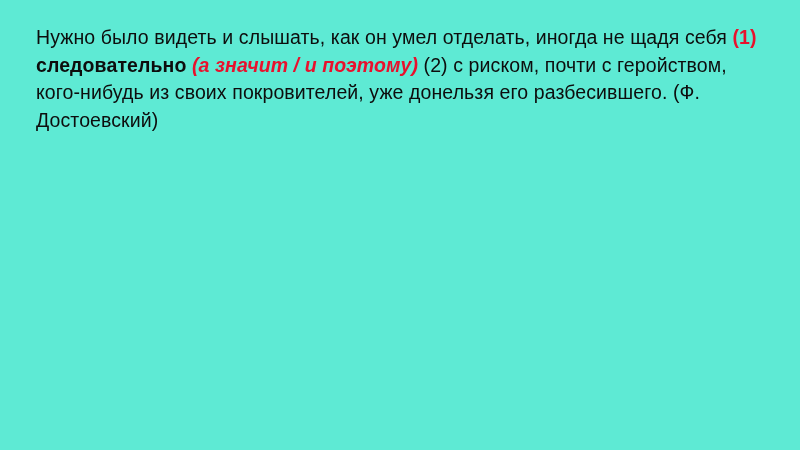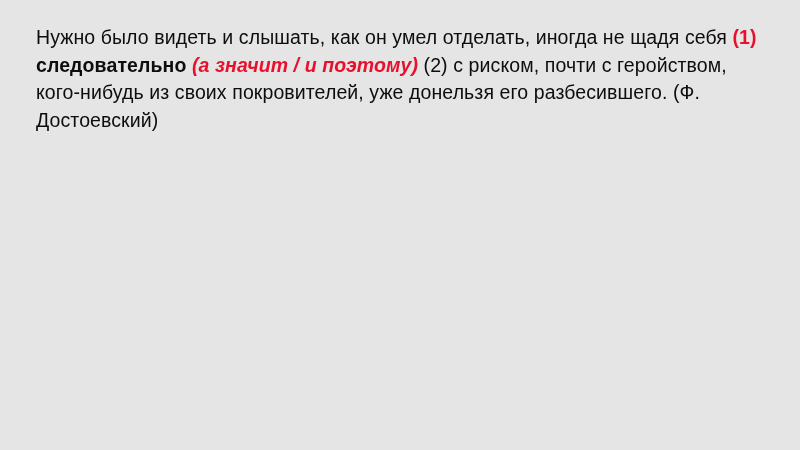--- a/index.html
+++ b/index.html
@@ -9,21 +9,21 @@
     height: 450px;
     background: #ffffff;
   }
   body {
     font-family: "Liberation Sans", sans-serif;
   }
   .slide {
     position: relative;
     width: 800px;
     height: 450px;
-    background: #e5e5e5;
+    background: #5eead4;
     overflow: hidden;
   }
   .text-block {
     position: absolute;
     left: 36px;
     top: 24px;
     width: 734px;
     font-size: 19.5px;
     line-height: 1.42;
     color: #0d0d0d;

